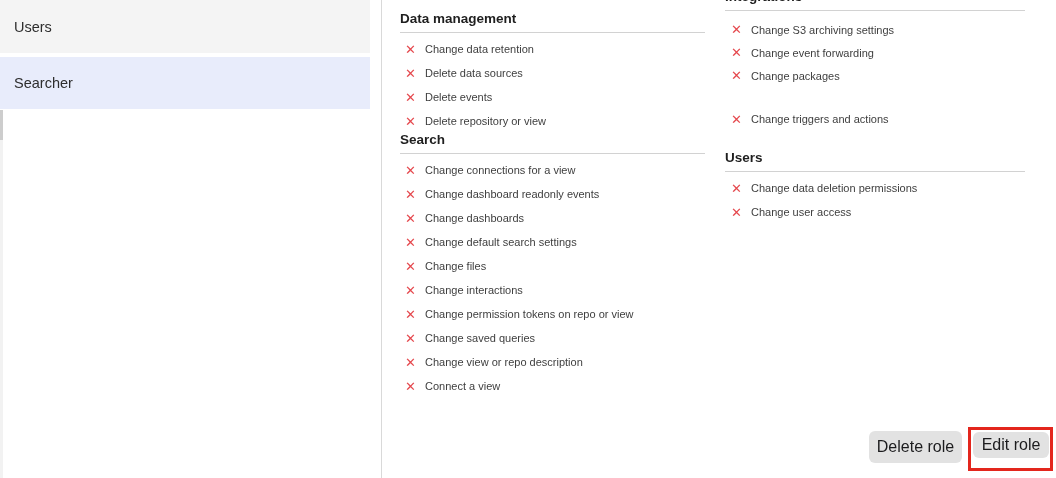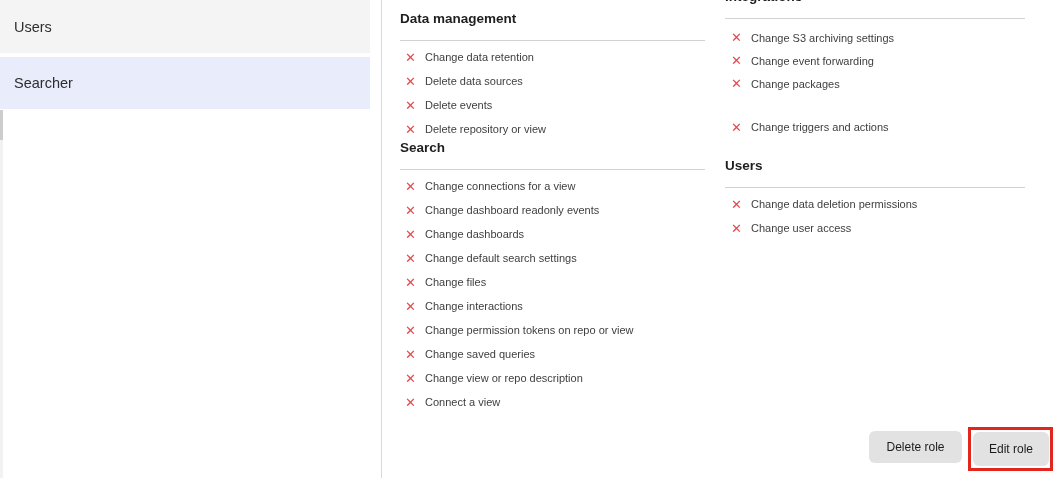--- a/index.html
+++ b/index.html
@@ -24,41 +24,41 @@
   .v-divider{position:absolute;left:381px;top:0;width:1px;height:478px;background:#d9d9d9;}
   
   .perm-col{position:absolute;top:0;}
   .col-mid{left:400px;width:305px;padding-top:12px;}
   .col-right{left:725px;width:300px;top:-10px;}
   .section{margin:0;}
   .section + .section{margin-top:0;}
   .col-right .section + .section{margin-top:20px;}
   .section-title{
     font-size:13.5px;font-weight:bold;color:#1f1f1f;
-    line-height:14px;padding-bottom:14px;border-bottom:1px solid #d2d2d2;
+    line-height:14px;padding-bottom:6px;border-bottom:1px solid #d2d2d2;
   }
   .perm-list{margin-top:4px;}
   .col-right .sec-0 .perm-list{margin-top:7px;}
   .perm-row{display:flex;align-items:center;height:24px;padding-left:4px;}
   .col-right .perm-row{padding-left:5px;}
   .col-right .sec-0 .perm-row{height:23px;}
   .perm-x{
     width:13px;flex:0 0 13px;margin-right:8px;
     color:#e5484d;font-size:13px;line-height:13px;text-align:center;
   }
   .perm-label{font-size:11px;color:#3e3e3e;white-space:nowrap;}
   
   .btn{
     position:absolute;display:flex;align-items:center;justify-content:center;
     background:#e2e2e2;border:none;border-radius:6px;
-    font-family:inherit;font-size:12px;color:#1c1c1e;cursor:pointer;
+    font-family:inherit;font-size:16px;color:#1c1c1e;cursor:pointer;
     box-sizing:border-box;
   }
   .btn-delete{left:869px;top:431px;width:93px;height:32px;}
-  .btn-edit{left:973px;top:432px;width:76px;height:34px;}
+  .btn-edit{left:973px;top:432px;width:76px;height:26px;}
   .highlight-box{
     position:absolute;left:968px;top:427px;width:85px;height:44px;
     border:3px solid #e3261d;box-sizing:border-box;background:transparent;
     pointer-events:none;
   }
 </style>
 </head>
 <body>
 
 <div class="sidebar">

